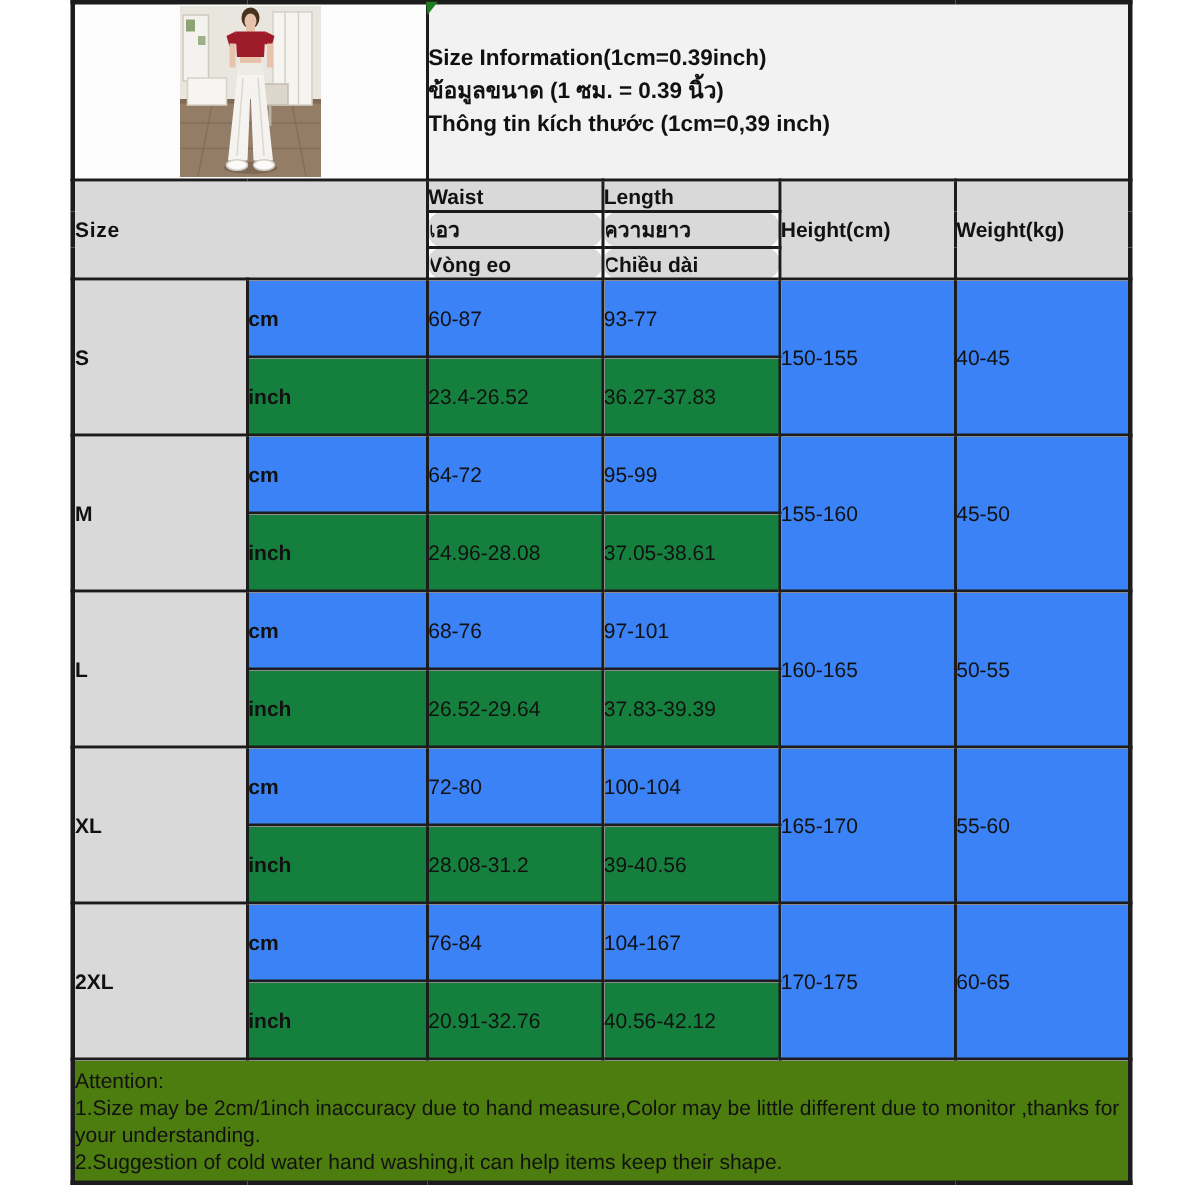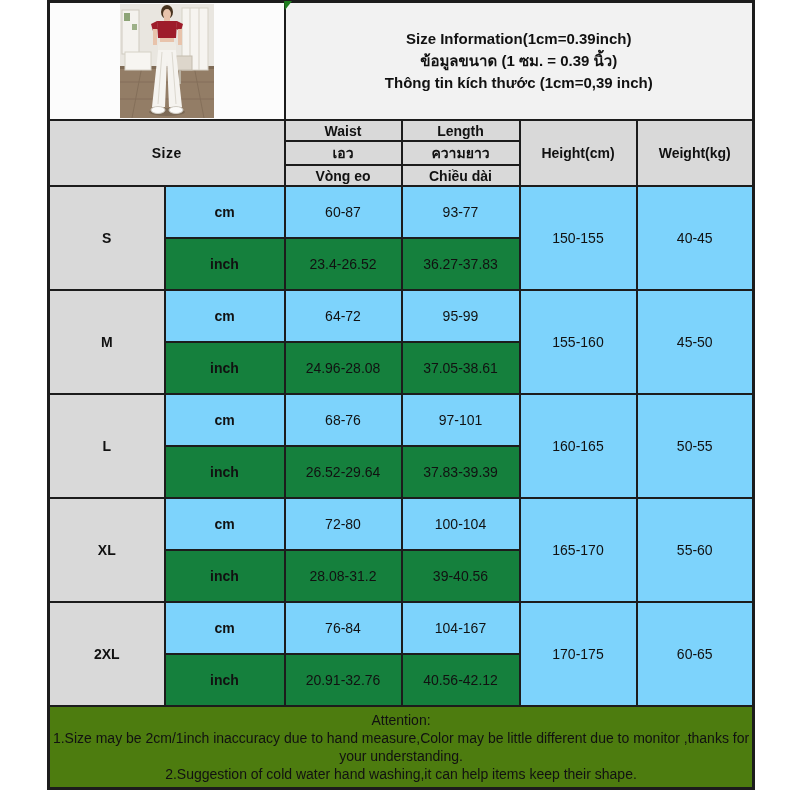--- a/index.html
+++ b/index.html
@@ -14,40 +14,40 @@
 
   table.size-chart{
     position:absolute; left:47px; top:0;
     width:705px;
     border-collapse:collapse;
     table-layout:fixed;
     border:3px solid #1c1c1c;
   }
   table.size-chart td{
     border:2px solid #1c1c1c;
-    text-align:center;
+    text-align:left;
     vertical-align:middle;
     padding:0;
     font-size:14px;
     overflow:hidden;
   }
 
   
   tr.r-photo td{ height:116px; }
   tr.r-h td{ height:19px; }
   tr.r-val td{ height:50px; }
   tr.r-note td{ height:80px; }
 
   
-  tr.r-h2 td, tr.r-h3 td{ border-top-width:1px; }
+  tr.r-h2 td, tr.r-h3 td{ border-top-width:1px;border-radius:11px; }
   td.thick-top{ border-top-width:3px; }
 
   
   .bg-gray{ background:#d9d9d9; }
-  .bg-lt{ background:#7dd3fc; }
+  .bg-lt{ background:#3b82f6; }
   .bg-white{ background:#15803d; }
 
   .photo-cell{ background:#fcfcfc; }
   .title-cell{ background:#f2f2f2; }
 
   .title-cell .t-line{ font-weight:bold; font-size:15px; line-height:22px; }
 
   .size-big{ font-weight:bold; font-size:26px; letter-spacing:0.5px; }
   .hdr{ font-weight:bold; font-size:14px; }
   .size-letter{ font-weight:bold; font-size:15px; }

